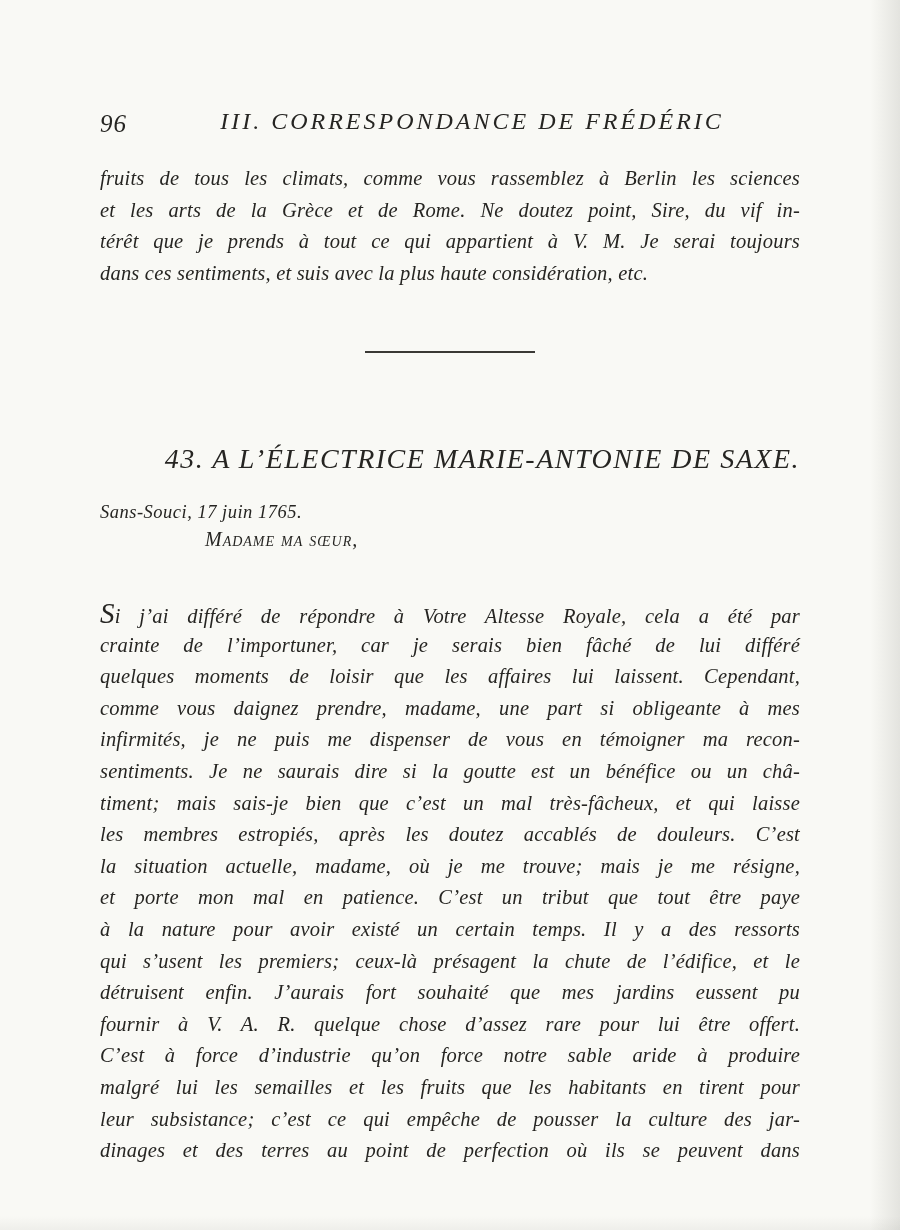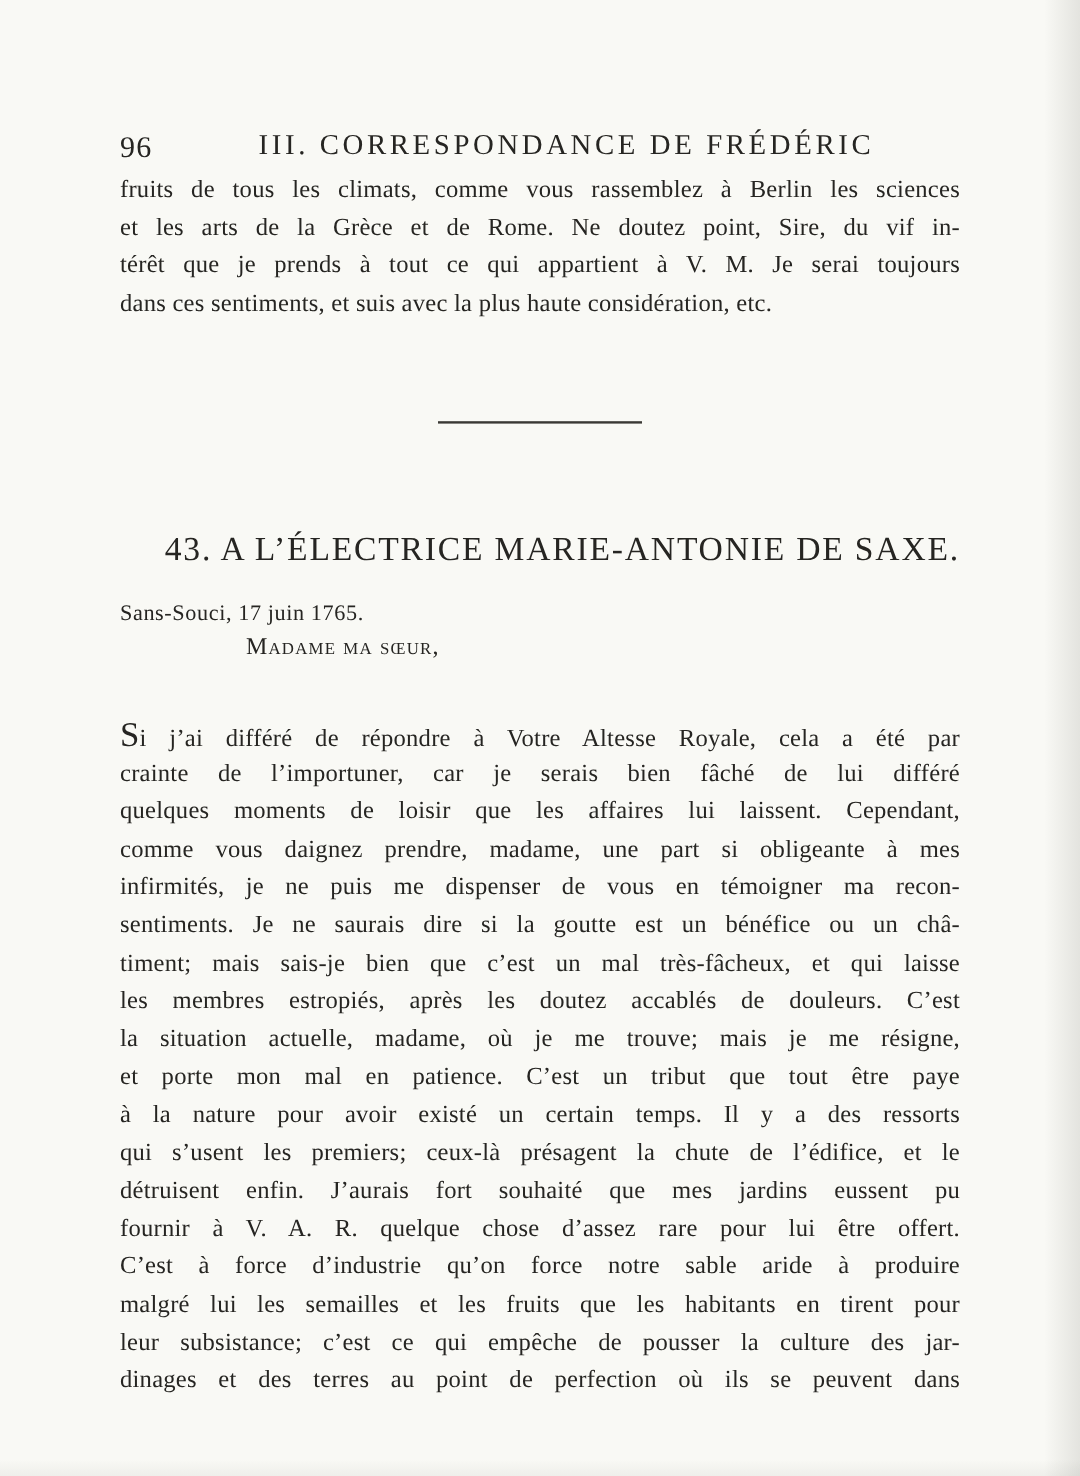--- a/index.html
+++ b/index.html
@@ -29,20 +29,21 @@
     position: absolute;
     left: 0; bottom: 0;
     width: 100%; height: 14px;
     background: linear-gradient(to top, rgba(70,70,62,0.06), rgba(70,70,62,0));
     pointer-events: none;
   }
   .column {
     position: absolute;
     left: 100px;
     width: 700px;
+    font-style: italic;
   }
   
   .header { top: 108px; height: 34px; }
   .pagenum {
     position: absolute;
     left: 0; top: 2px;
     font-size: 25px;
     letter-spacing: 1px;
   }
   .running-title {
@@ -56,21 +57,21 @@
   
   .para .line {
     display: block;
     height: 31.6px;
     line-height: 31.6px;
     font-size: 20.5px;
     text-align: justify;
     text-align-last: justify;
     letter-spacing: 0.2px;
   }
-  .para-intro { top: 143px; }
+  .para-intro { top: 163px; }
   .para-intro .line:last-child { text-align-last: left; }
 
   .rule {
     position: absolute;
     left: 365px;
     top: 351px;
     width: 170px;
     height: 0;
     border-top: 2px solid #3a3935;
   }

